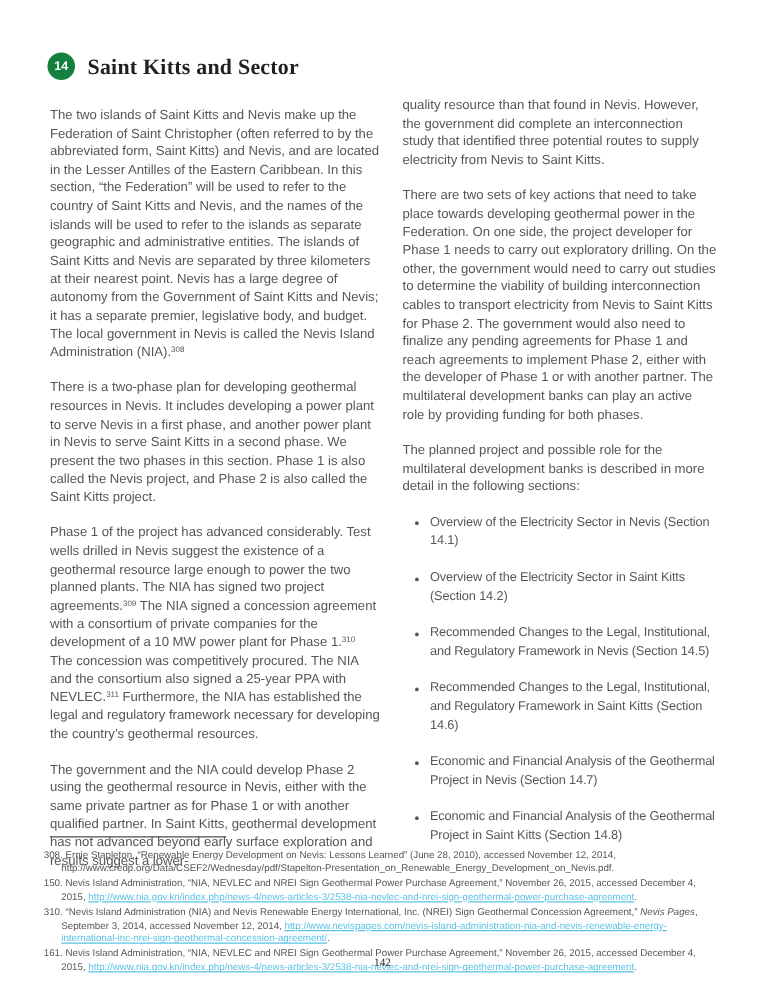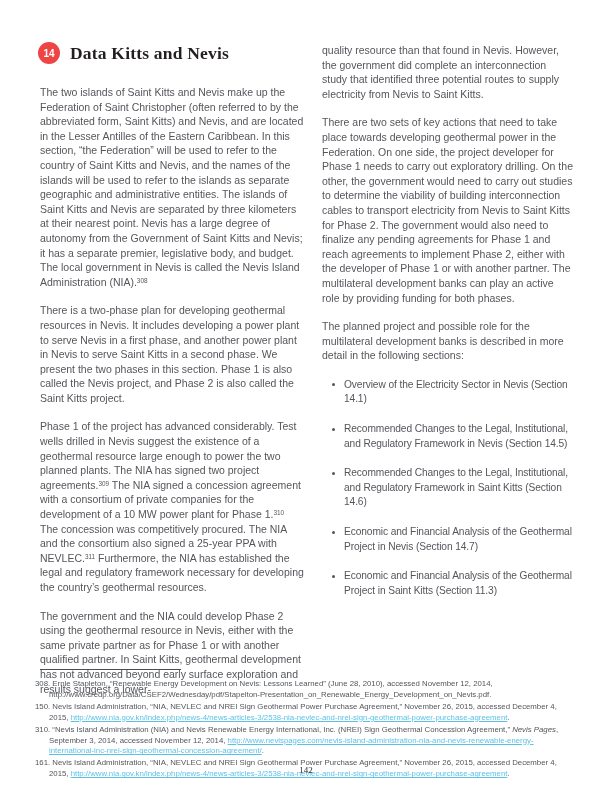--- a/index.html
+++ b/index.html
@@ -1,27 +1,27 @@
 <!DOCTYPE html>
 <html><head>
 <meta charset="utf-8">
 <style>
   html,body{margin:0;padding:0;background:#ffffff;}
   .page{position:relative;width:612px;height:792px;background:#ffffff;overflow:hidden;
         font-family:"Liberation Sans",sans-serif;color:#54565B;}
 
   .section-header{position:absolute;left:38px;top:42px;display:flex;align-items:center;gap:10px;}
-  .badge{width:22px;height:22px;border-radius:50%;background:#ef4444;color:#ffffff;
+  .badge{width:22px;height:22px;border-radius:50%;background:#15803d;color:#ffffff;
          font-size:10px;font-weight:bold;display:flex;align-items:center;justify-content:center;}
   .section-title{font-family:"Liberation Serif",serif;font-size:17.5px;font-weight:600;
                  color:#231F20;margin:0;letter-spacing:0.2px;}
 
   .col{position:absolute;font-size:10.5px;line-height:14.6px;}
   .col-left{left:40px;top:85px;width:264px;}
-  .col-right{left:322px;top:43px;width:252px;}
+  .col-right{left:322px;top:77px;width:252px;}
   p.body-p{margin:0 0 14px 0;}
   sup{font-size:6.4px;line-height:0;vertical-align:3.5px;}
 
   ul.bullets{list-style:none;margin:14px 0 0 0;padding:0;font-size:10.2px;letter-spacing:-0.1px;}
   ul.bullets li{position:relative;padding-left:22px;margin-bottom:9px;margin-top:15px;}
   ul.bullets li::before{content:"";position:absolute;left:10px;top:5.5px;width:3px;height:3px;
                         border-radius:50%;background:#54565B;}
 
   .footnote-area{position:absolute;left:35px;top:669px;width:540px;}
   .fn-rule{border:none;border-top:1px solid #4D4F53;width:141px;margin:0 0 9px 5px;}
@@ -35,42 +35,43 @@
 </style>
 </head>
 <body>
 
 <div class="page">
 
   <div class="section-header">
     <div class="badge">
       <span>14</span>
     </div>
-    <h1 class="section-title">Data Kitts and Nevis</h1>
+    <h1 class="section-title">Saint Kitts and Sector</h1>
   </div>
 
   <div class="col col-left">
       <p class="body-p"><span>The two islands of Saint Kitts and Nevis make up the Federation of Saint Christopher (often referred to by the abbreviated form, Saint Kitts) and Nevis, and are located in the Lesser Antilles of the Eastern Caribbean. In this section, “the Federation” will be used to refer to the country of Saint Kitts and Nevis, and the names of the islands will be used to refer to the islands as separate geographic and administrative entities. The islands of Saint Kitts and Nevis are separated by three kilometers at their nearest point. Nevis has a large degree of autonomy from the Government of Saint Kitts and Nevis; it has a separate premier, legislative body, and budget. The local government in Nevis is called the Nevis Island Administration (NIA).</span><sup>308</sup></p>
       <p class="body-p"><span>There is a two-phase plan for developing geothermal resources in Nevis. It includes developing a power plant to serve Nevis in a first phase, and another power plant in Nevis to serve Saint Kitts in a second phase. We present the two phases in this section. Phase 1 is also called the Nevis project, and Phase 2 is also called the Saint Kitts project.</span></p>
       <p class="body-p"><span>Phase 1 of the project has advanced considerably. Test wells drilled in Nevis suggest the existence of a geothermal resource large enough to power the two planned plants. The NIA has signed two project agreements.</span><sup>309</sup><span> The NIA signed a concession agreement with a consortium of private companies for the development of a 10 MW power plant for Phase 1.</span><sup>310</sup><span> The concession was competitively procured. The NIA and the consortium also signed a 25-year PPA with NEVLEC.</span><sup>311</sup><span> Furthermore, the NIA has established the legal and regulatory framework necessary for developing the country’s geothermal resources.</span></p>
       <p class="body-p"><span>The government and the NIA could develop Phase 2 using the geothermal resource in Nevis, either with the same private partner as for Phase 1 or with another qualified partner. In Saint Kitts, geothermal development has not advanced beyond early surface exploration and results suggest a lower-</span></p>
     </div>
 
   <div class="col col-right">
     <div>
         <p class="body-p"><span>quality resource than that found in Nevis. However, the government did complete an interconnection study that identified three potential routes to supply electricity from Nevis to Saint Kitts.</span></p>
         <p class="body-p"><span>There are two sets of key actions that need to take place towards developing geothermal power in the Federation. On one side, the project developer for Phase 1 needs to carry out exploratory drilling. On the other, the government would need to carry out studies to determine the viability of building interconnection cables to transport electricity from Nevis to Saint Kitts for Phase 2. The government would also need to finalize any pending agreements for Phase 1 and reach agreements to implement Phase 2, either with the developer of Phase 1 or with another partner. The multilateral development banks can play an active role by providing funding for both phases.</span></p>
         <p class="body-p"><span>The planned project and possible role for the multilateral development banks is described in more detail in the following sections:</span></p>
       </div>
     <ul class="bullets">
         <li>Overview of the Electricity Sector in Nevis (Section 14.1)</li>
+        <li>Overview of the Electricity Sector in Saint Kitts (Section 14.2)</li>
         <li>Recommended Changes to the Legal, Institutional, and Regulatory Framework in Nevis (Section 14.5)</li>
         <li>Recommended Changes to the Legal, Institutional, and Regulatory Framework in Saint Kitts (Section 14.6)</li>
         <li>Economic and Financial Analysis of the Geothermal Project in Nevis (Section 14.7)</li>
-        <li>Economic and Financial Analysis of the Geothermal Project in Saint Kitts (Section 11.3)</li>
+        <li>Economic and Financial Analysis of the Geothermal Project in Saint Kitts (Section 14.8)</li>
       </ul>
   </div>
 
   <div class="footnote-area">
     <hr class="fn-rule">
     <div class="footnotes">
         <div class="footnote"><span>308.</span> <span>Ernie Stapleton, “Renewable Energy Development on Nevis: Lessons Learned” (June 28, 2010), accessed November 12, 2014, http://www.credp.org/Data/CSEF2/Wednesday/pdf/Stapelton-Presentation_on_Renewable_Energy_Development_on_Nevis.pdf.</span></div>
         <div class="footnote"><span>150.</span> <span>Nevis Island Administration, “NIA, NEVLEC and NREI Sign Geothermal Power Purchase Agreement,” November 26, 2015, accessed December 4, 2015, </span><a class="fn-link">http://www.nia.gov.kn/index.php/news-4/news-articles-3/2538-nia-nevlec-and-nrei-sign-geothermal-power-purchase-agreement</a><span>.</span></div>
         <div class="footnote"><span>310.</span> <span>“Nevis Island Administration (NIA) and Nevis Renewable Energy International, Inc. (NREI) Sign Geothermal Concession Agreement,” </span><em>Nevis Pages</em><span>, September 3, 2014, accessed November 12, 2014, </span><a class="fn-link">http://www.nevispages.com/nevis-island-administration-nia-and-nevis-renewable-energy-international-inc-nrei-sign-geothermal-concession-agreement/</a><span>.</span></div>
         <div class="footnote"><span>161.</span> <span>Nevis Island Administration, “NIA, NEVLEC and NREI Sign Geothermal Power Purchase Agreement,” November 26, 2015, accessed December 4, 2015, </span><a class="fn-link">http://www.nia.gov.kn/index.php/news-4/news-articles-3/2538-nia-nevlec-and-nrei-sign-geothermal-power-purchase-agreement</a><span>.</span></div>

